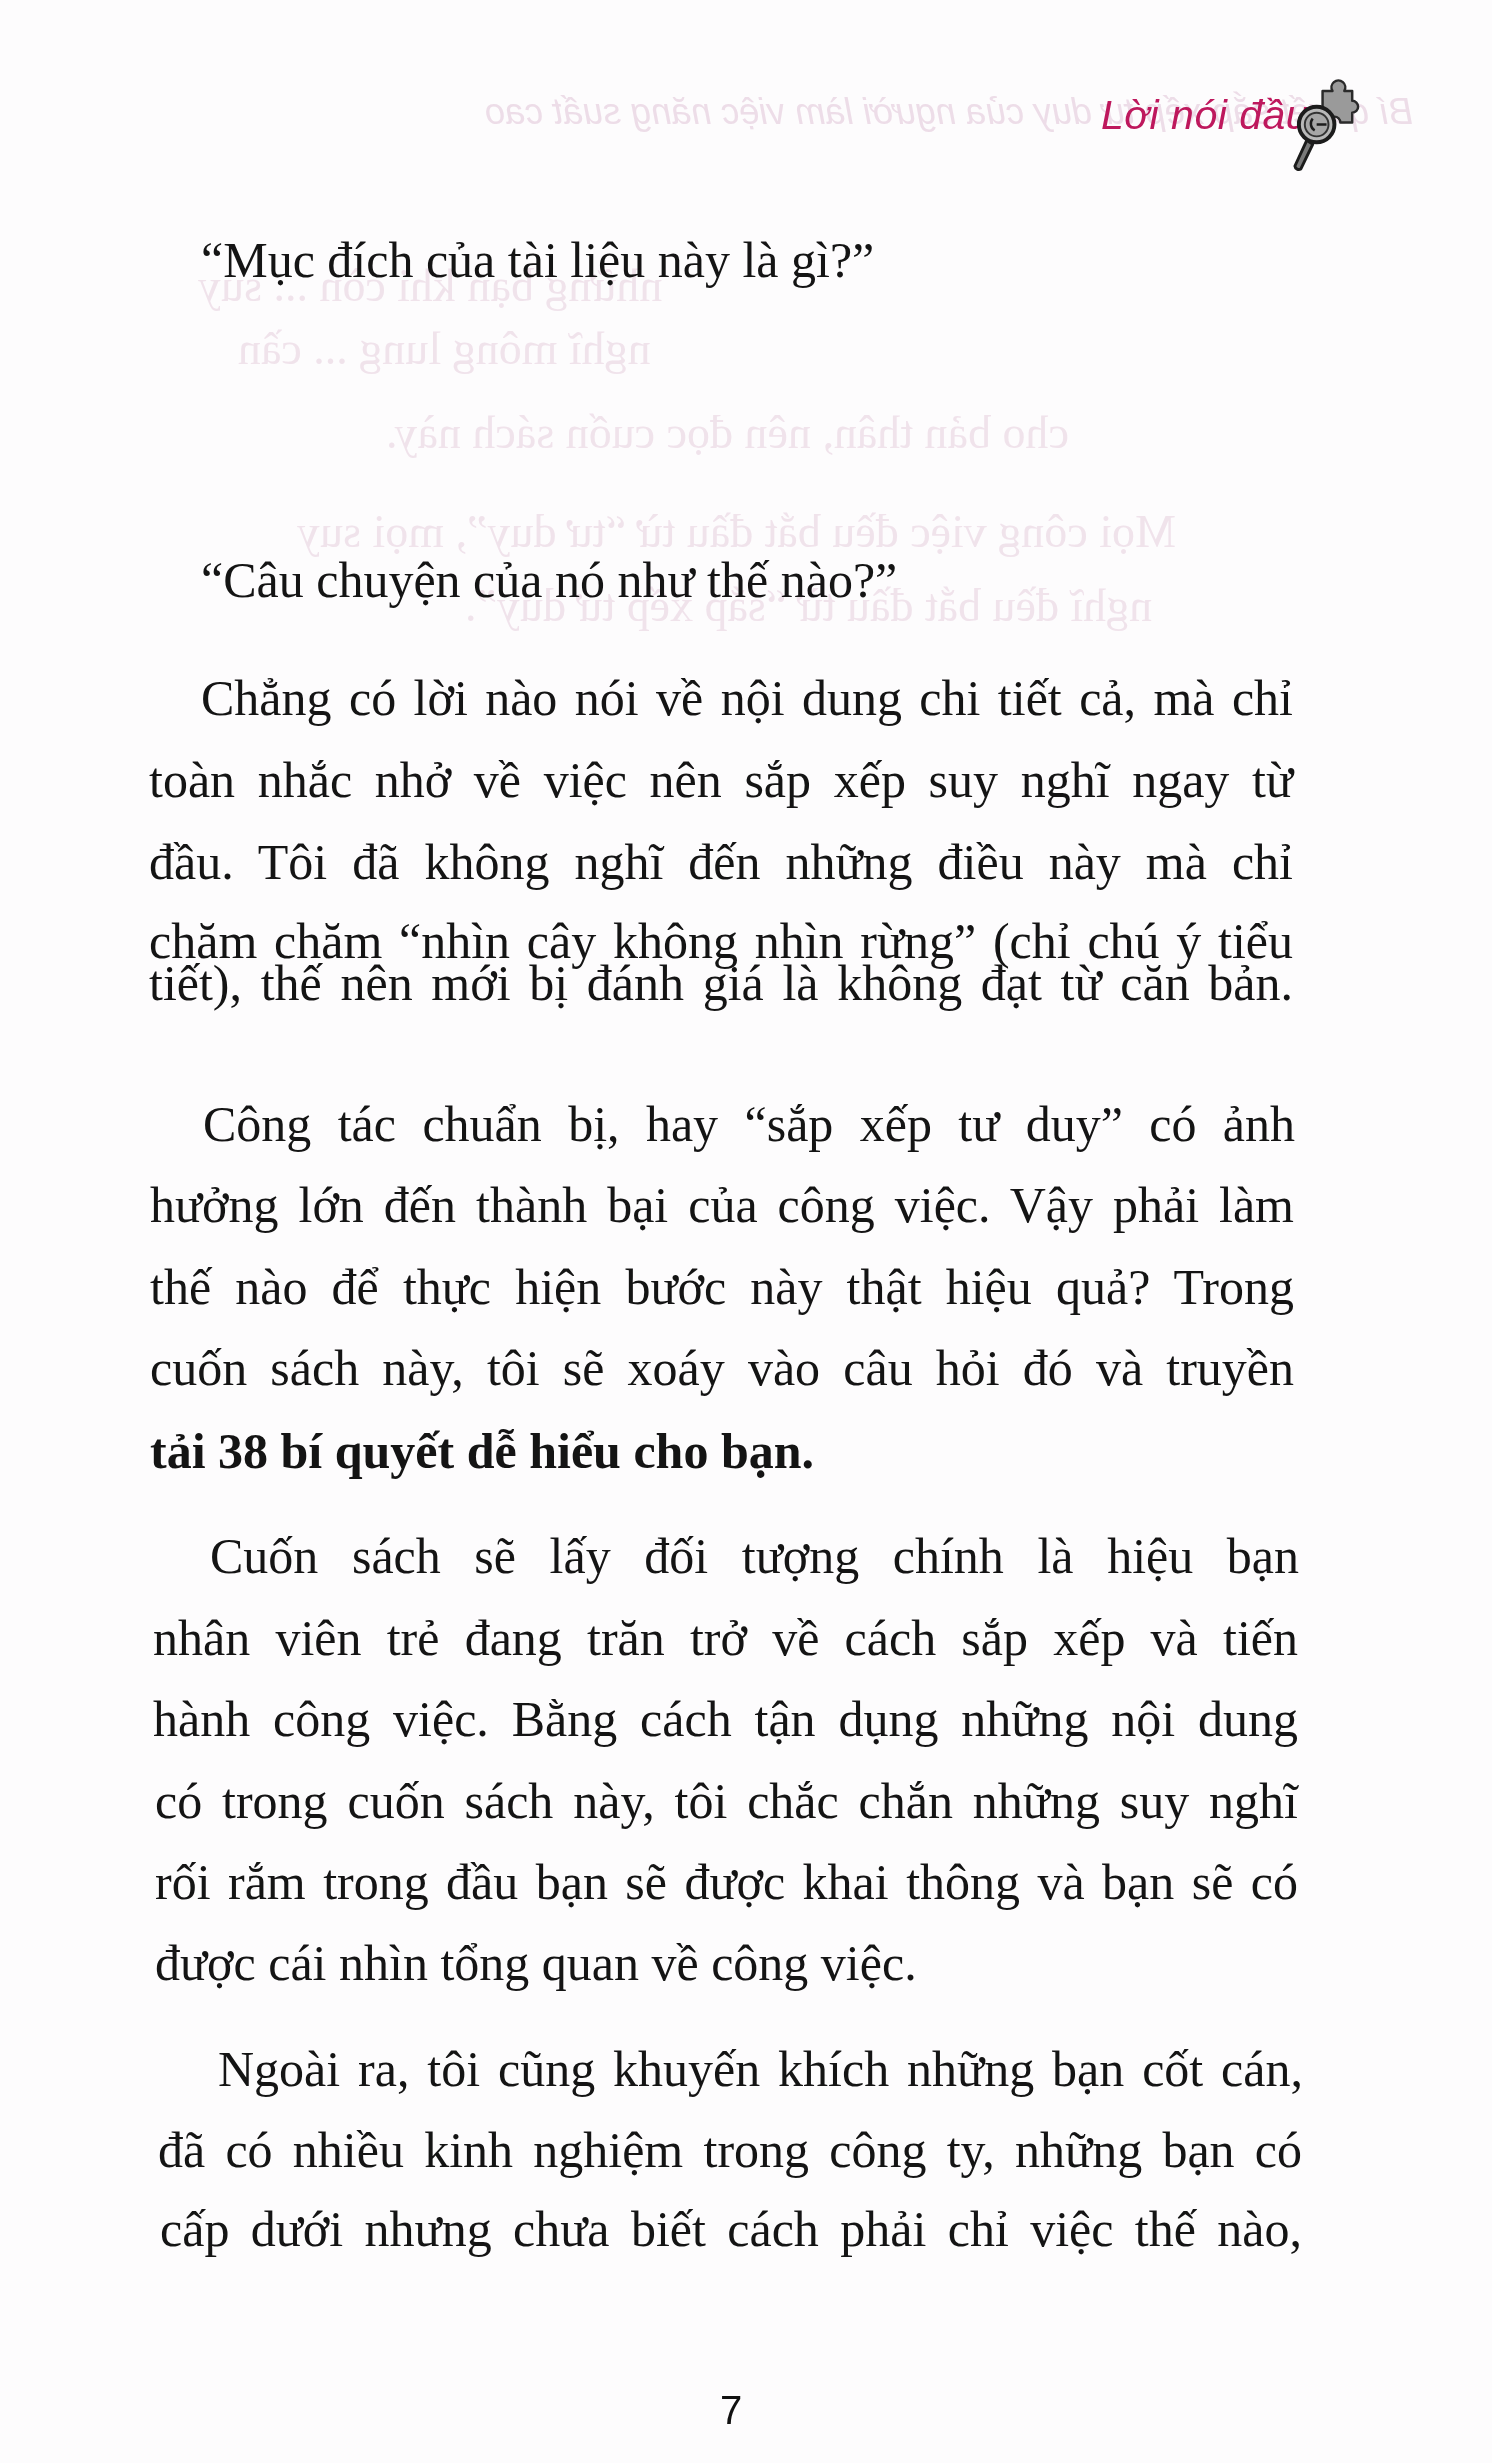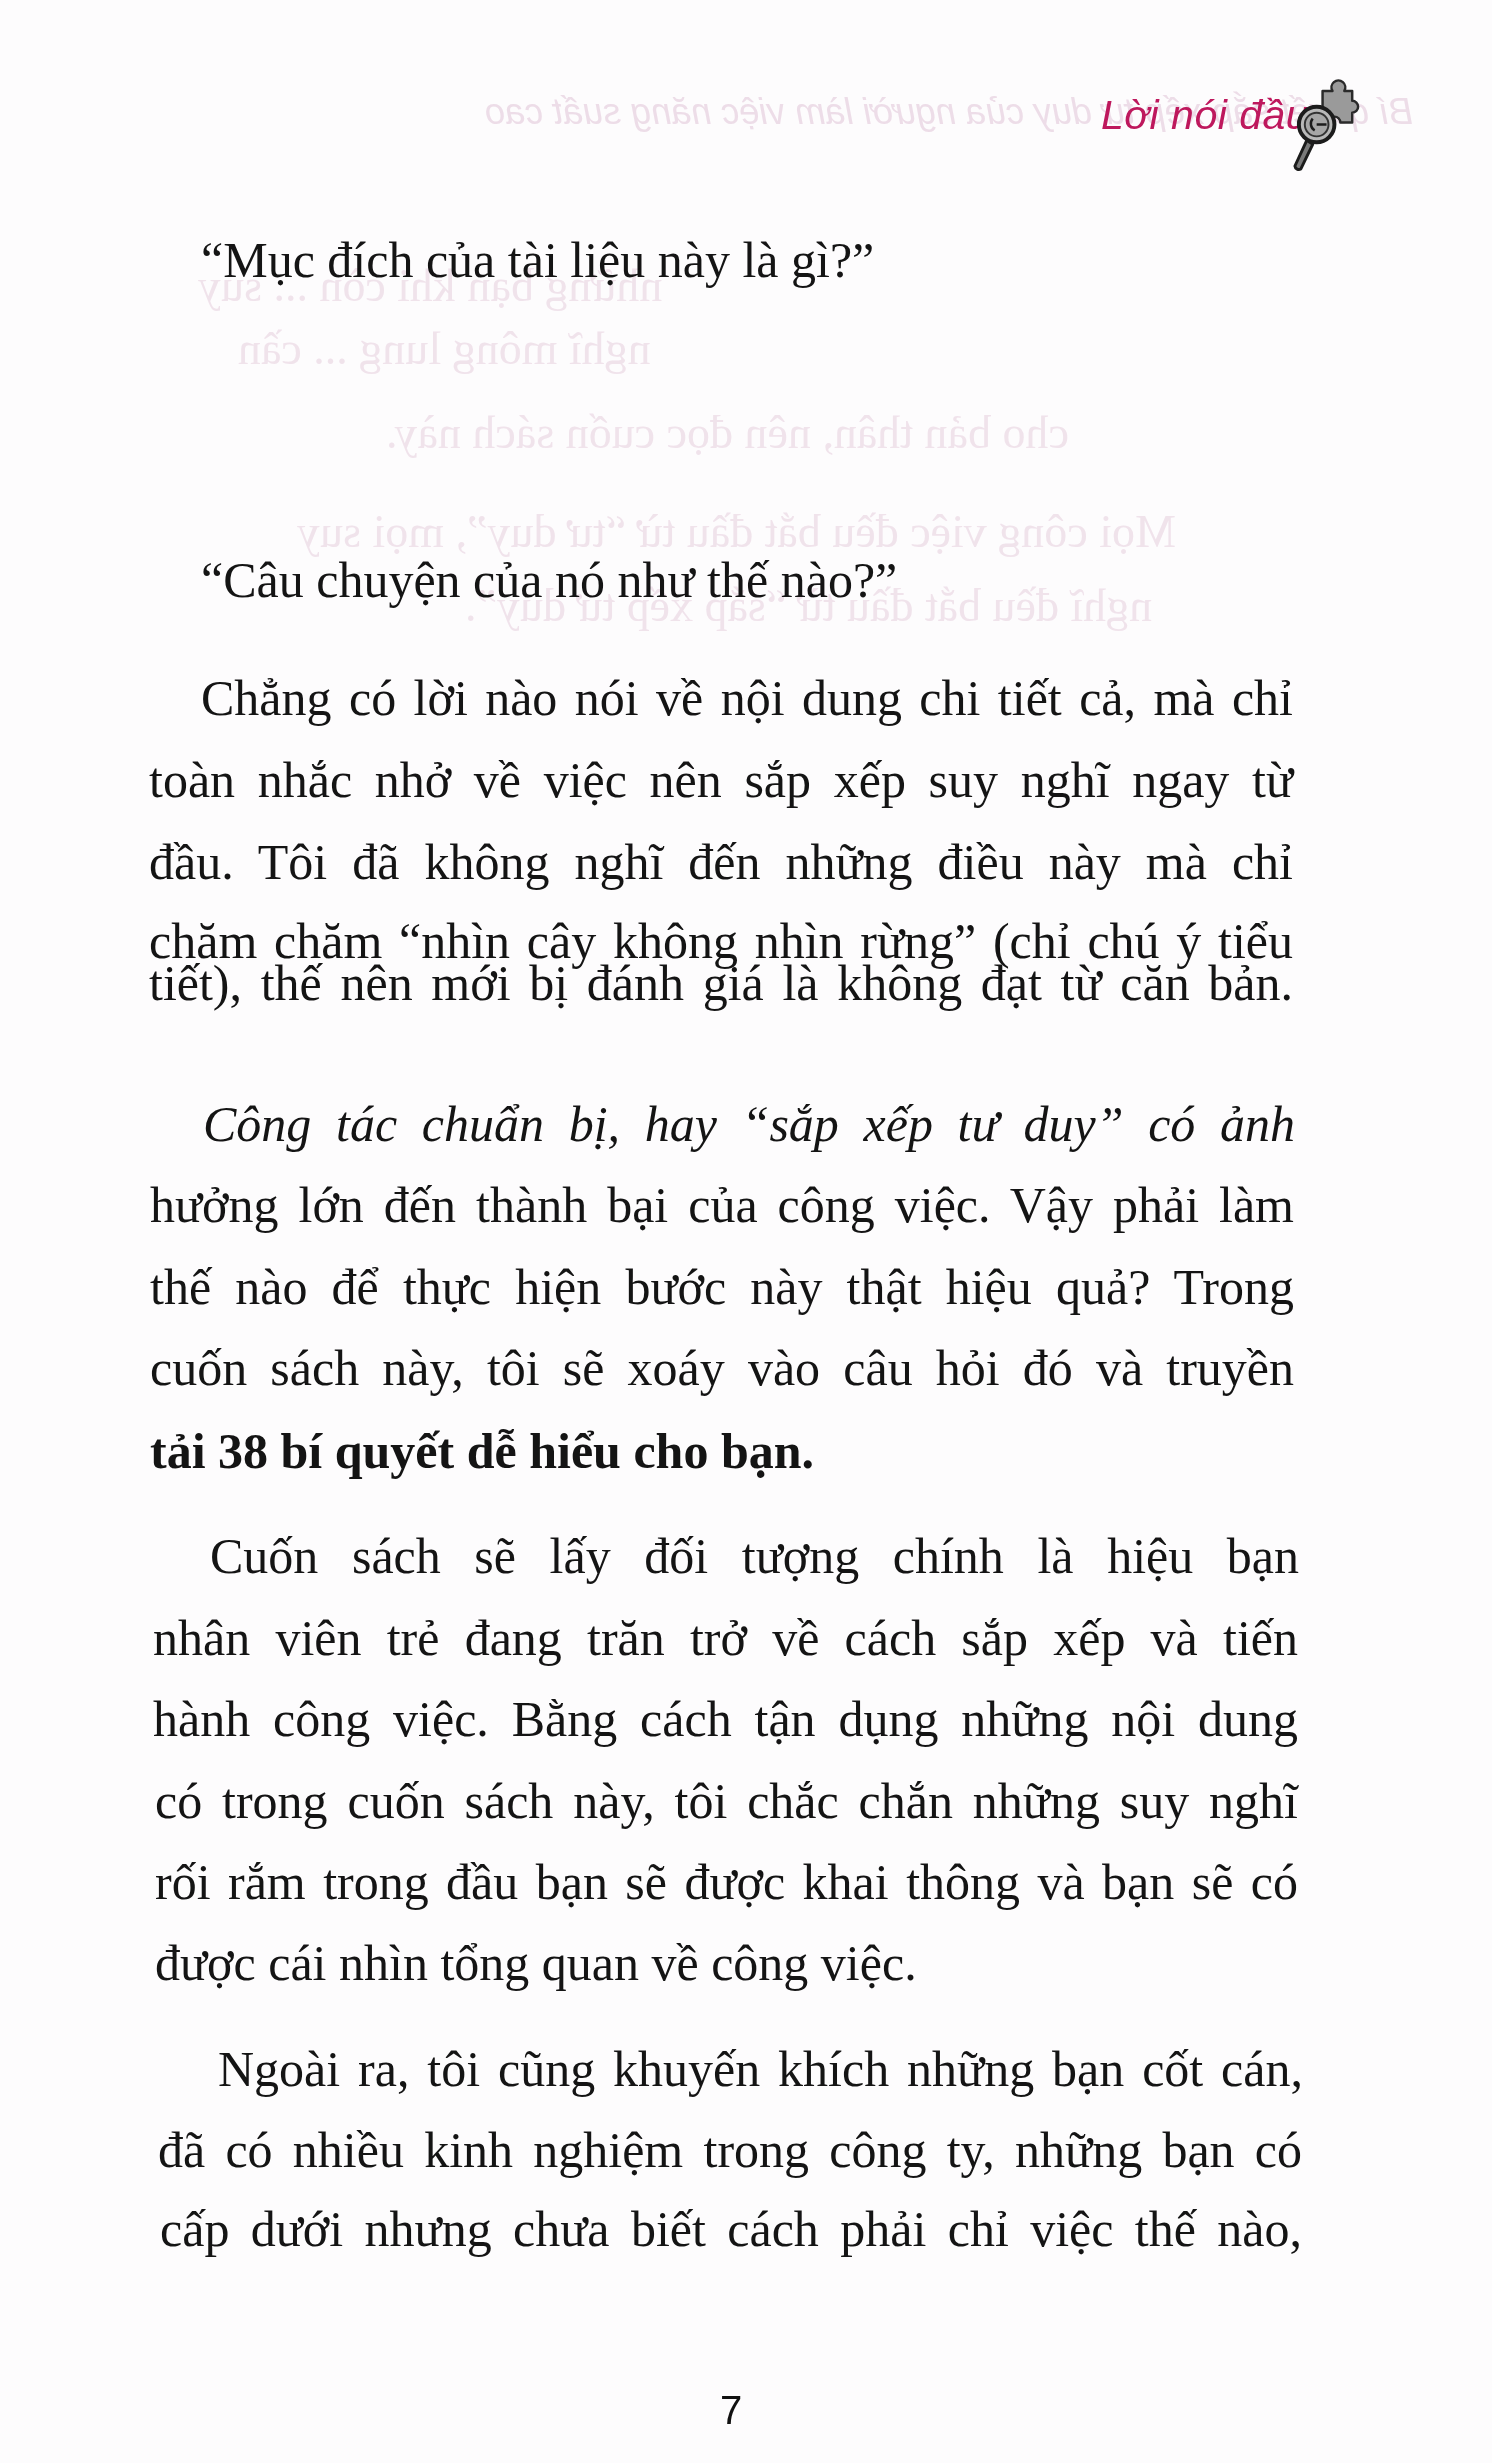--- a/index.html
+++ b/index.html
@@ -96,21 +96,21 @@
 
   <div>
     <div class="line justify" style="left:201px; width:1092px; top:673px;">Chẳng có lời nào nói về nội dung chi tiết cả, mà chỉ</div>
     <div class="line justify" style="top:755px;">toàn nhắc nhở về việc nên sắp xếp suy nghĩ ngay từ</div>
     <div class="line justify" style="top:837px;">đầu. Tôi đã không nghĩ đến những điều này mà chỉ</div>
     <div class="line justify" style="top:916px;">chăm chăm “nhìn cây không nhìn rừng” (chỉ chú ý tiểu</div>
     <div class="line justify" style="top:958px;">tiết), thế nên mới bị đánh giá là không đạt từ căn bản.</div>
   </div>
 
   <div>
-    <div class="line justify" style="left:203px; width:1092px; top:1099px;font-style:italic;">Công tác chuẩn bị, hay “sắp xếp tư duy” có ảnh</div>
+    <div class="line justify" style="left:203px; width:1092px; top:1099px;">Công tác chuẩn bị, hay “sắp xếp tư duy” có ảnh</div>
     <div class="line justify" style="left:150px; width:1144px; top:1180px;">hưởng lớn đến thành bại của công việc. Vậy phải làm</div>
     <div class="line justify" style="left:150px; width:1144px; top:1262px;">thế nào để thực hiện bước này thật hiệu quả? Trong</div>
     <div class="line justify" style="left:150px; width:1144px; top:1343px;">cuốn sách này, tôi sẽ xoáy vào câu hỏi đó và truyền</div>
     <div class="line" style="left:150px; top:1426px;font-weight:bold;">tải 38 bí quyết dễ hiểu cho bạn.</div>
   </div>
 
   <div>
     <div class="line justify" style="left:210px; width:1089px; top:1531px;">Cuốn sách sẽ lấy đối tượng chính là hiệu bạn</div>
     <div class="line justify" style="left:153px; width:1145px; top:1613px;">nhân viên trẻ đang trăn trở về cách sắp xếp và tiến</div>
     <div class="line justify" style="left:153px; width:1145px; top:1694px;">hành công việc. Bằng cách tận dụng những nội dung</div>

